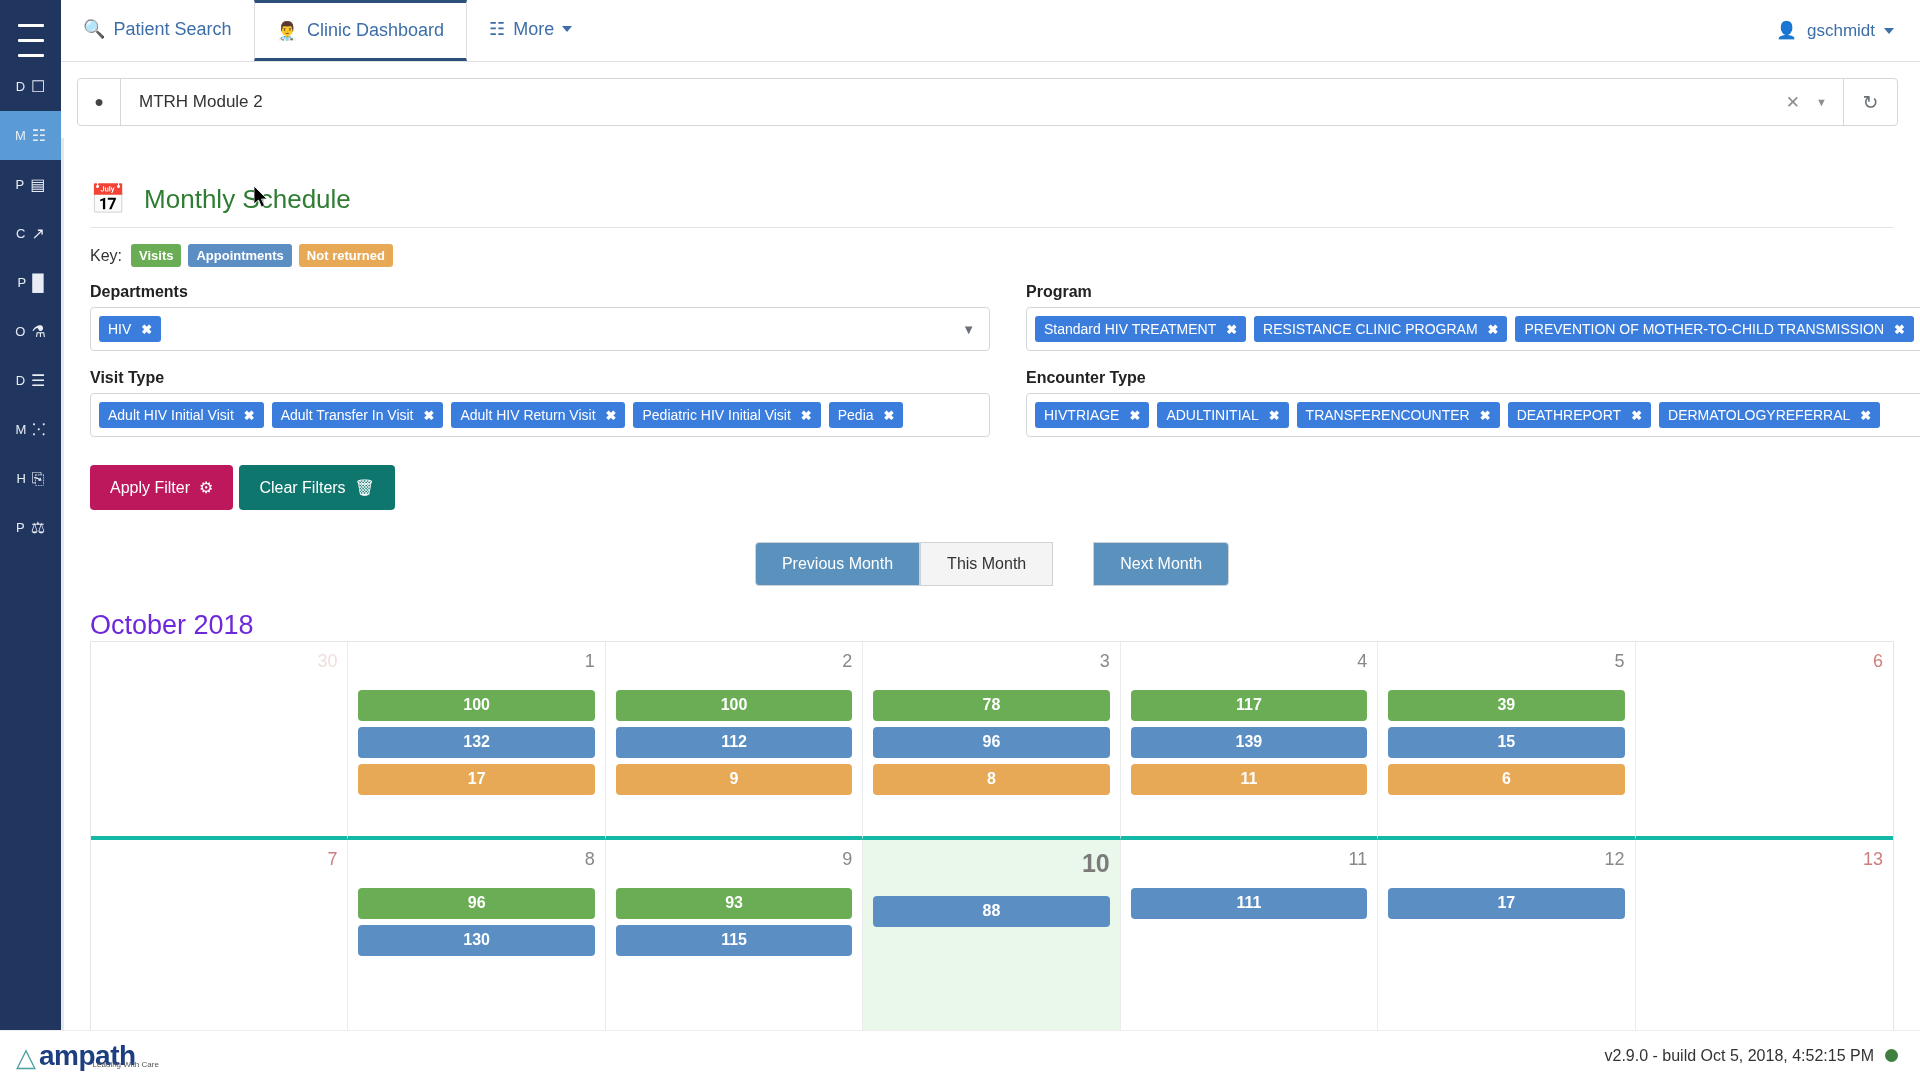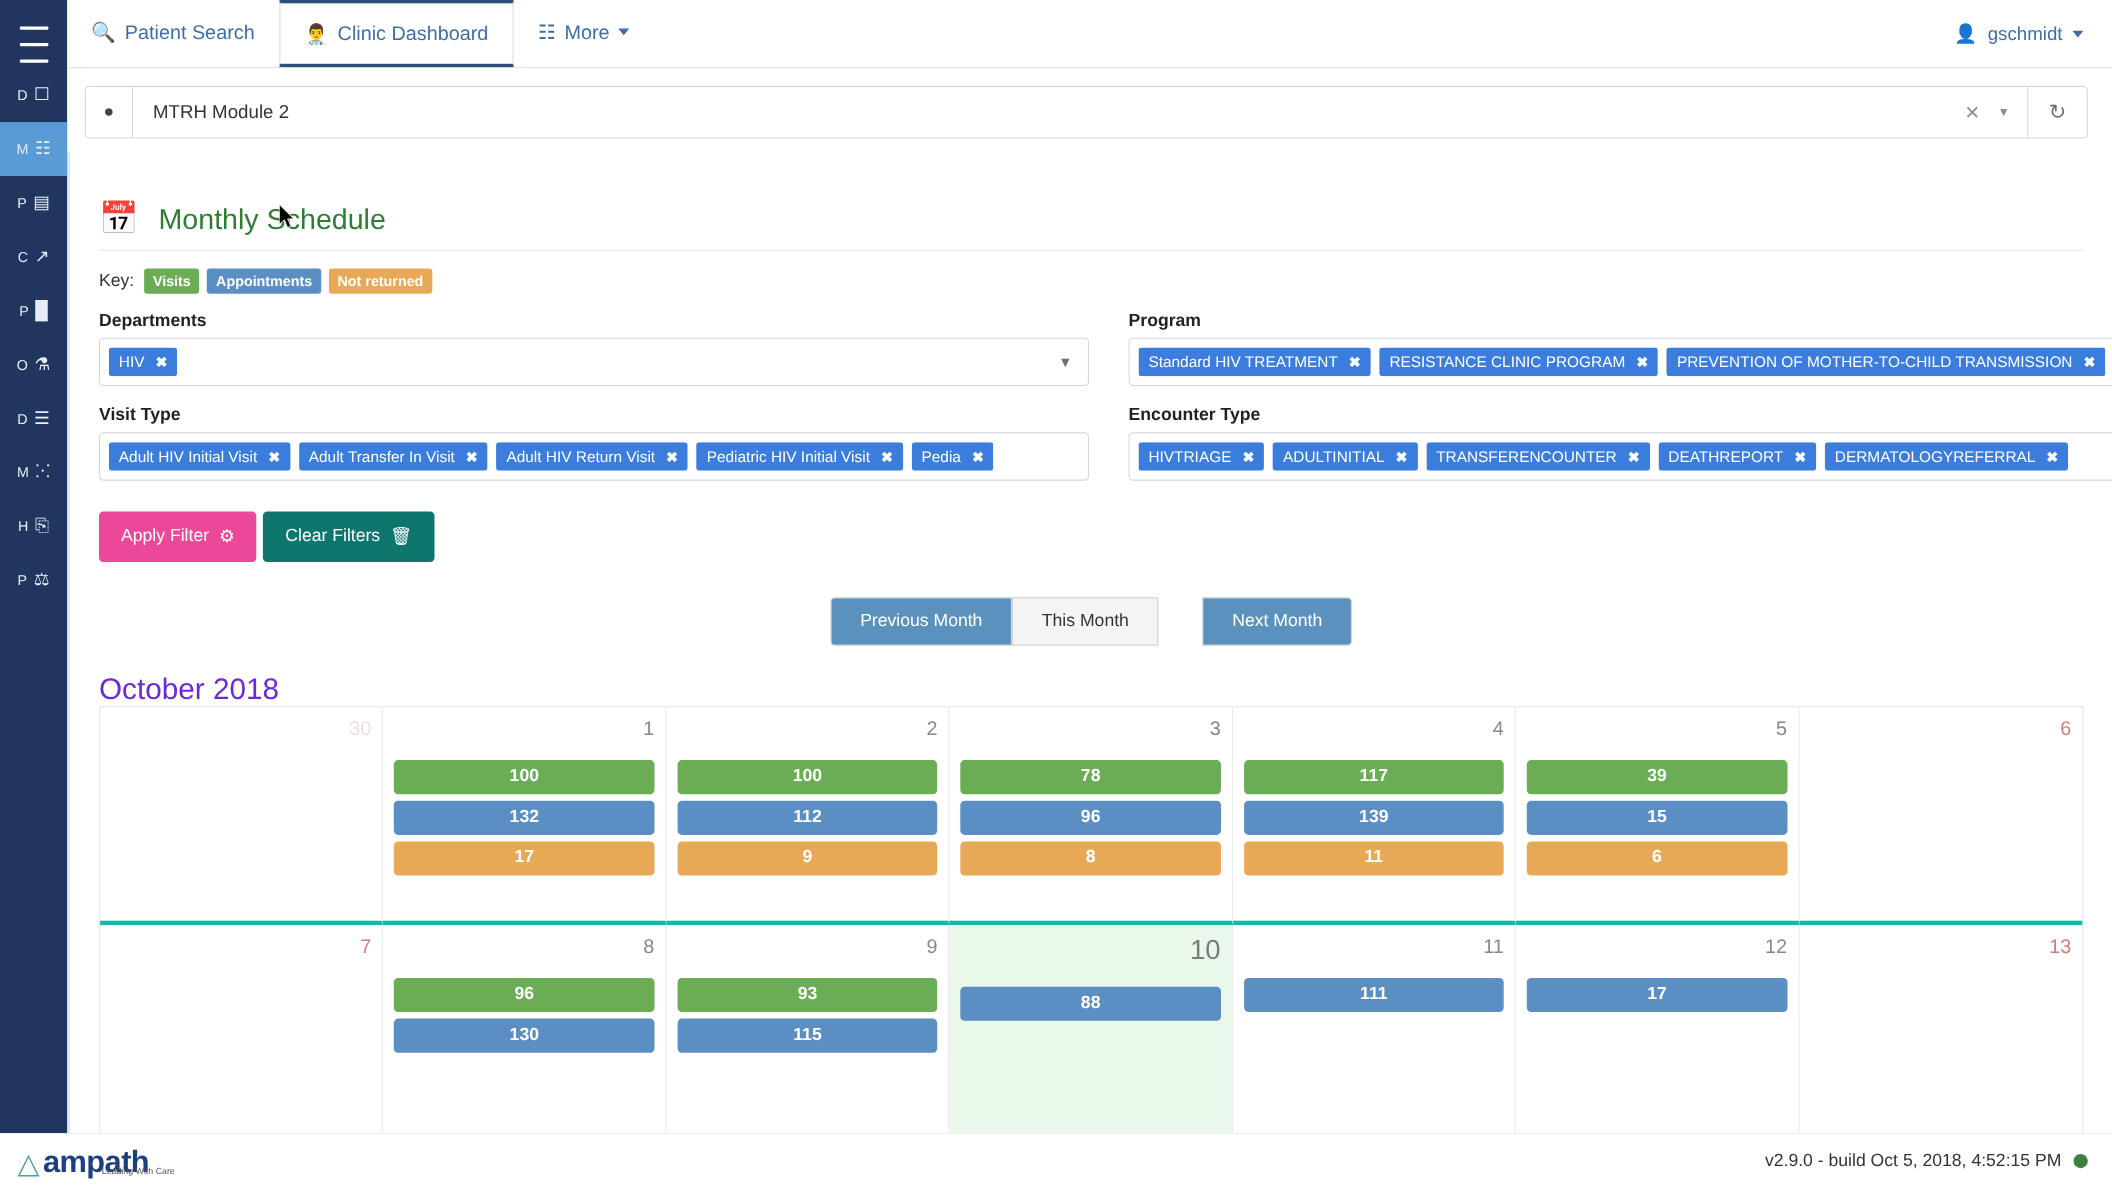--- a/index.html
+++ b/index.html
@@ -117,21 +117,21 @@
   .dd-caret {
     position: absolute; right: 14px; top: 50%; transform: translateY(-50%);
     color: #6a7078; font-size: 13px; cursor: pointer;
   }
 
   
   #actions { display: flex; gap: 6px; margin-top: 14px; }
   .btn { border: none; border-radius: 4px; color: #fff; font-size: 16px;
          padding: 13px 20px; cursor: pointer; display: flex; align-items: center; gap: 9px;
          font-family: "Liberation Sans", sans-serif; }
-  .btn-apply { background: #ec4899; }
+  .btn-apply { background: #be185d; }
   .btn-clear { background: #0f766e; }
 
   
   #monthnav { display: flex; justify-content: center; margin-top: 32px; }
   .mbtn { font-size: 16px; padding: 12px 26px; cursor: pointer;
           border: 1px solid #cfd3d6; color: #fff; background: #5b92bd; }
   .mbtn:first-child { border-radius: 4px 0 0 4px; }
   .mbtn:last-child { border-radius: 0 4px 4px 0; margin-left: 40px; }
   .mbtn.neutral { background: #f4f4f4; color: #333; }
 
@@ -144,21 +144,21 @@
   .week { display: grid; grid-template-columns: repeat(7, 1fr); }
   .day {
     border-right: 1px solid #e9ecee; border-bottom: 4px solid #14b8a6;
     min-height: 198px; padding: 10px 10px 8px 10px;
   }
   .day:last-child { border-right: none; }
   .day.today { background: #eaf8ec; }
   .daynum { text-align: right; font-size: 18px; color: #888; line-height: 1.1; }
   .daynum.muted { color: #f0dede; }
   .daynum.weekend { color: #cf7d7d; }
-  .daynum.today-num { font-size: 25px; color: #7b7b7b; }
+  .daynum.today-num { font-size: 25px; color: #7b7b7b; font-weight: bold; }
   .bars { margin-top: 18px; display: flex; flex-direction: column; gap: 6px; }
   .bar {
     height: 31px; border-radius: 4px; color: #fff; font-size: 16px; font-weight: bold;
     display: flex; align-items: center; justify-content: center; cursor: pointer;
   }
   .bar.visits { background: #6aad54; }
   .bar.appts  { background: #5b8fc4; }
   .bar.notret { background: #e8a957; }
 
   

